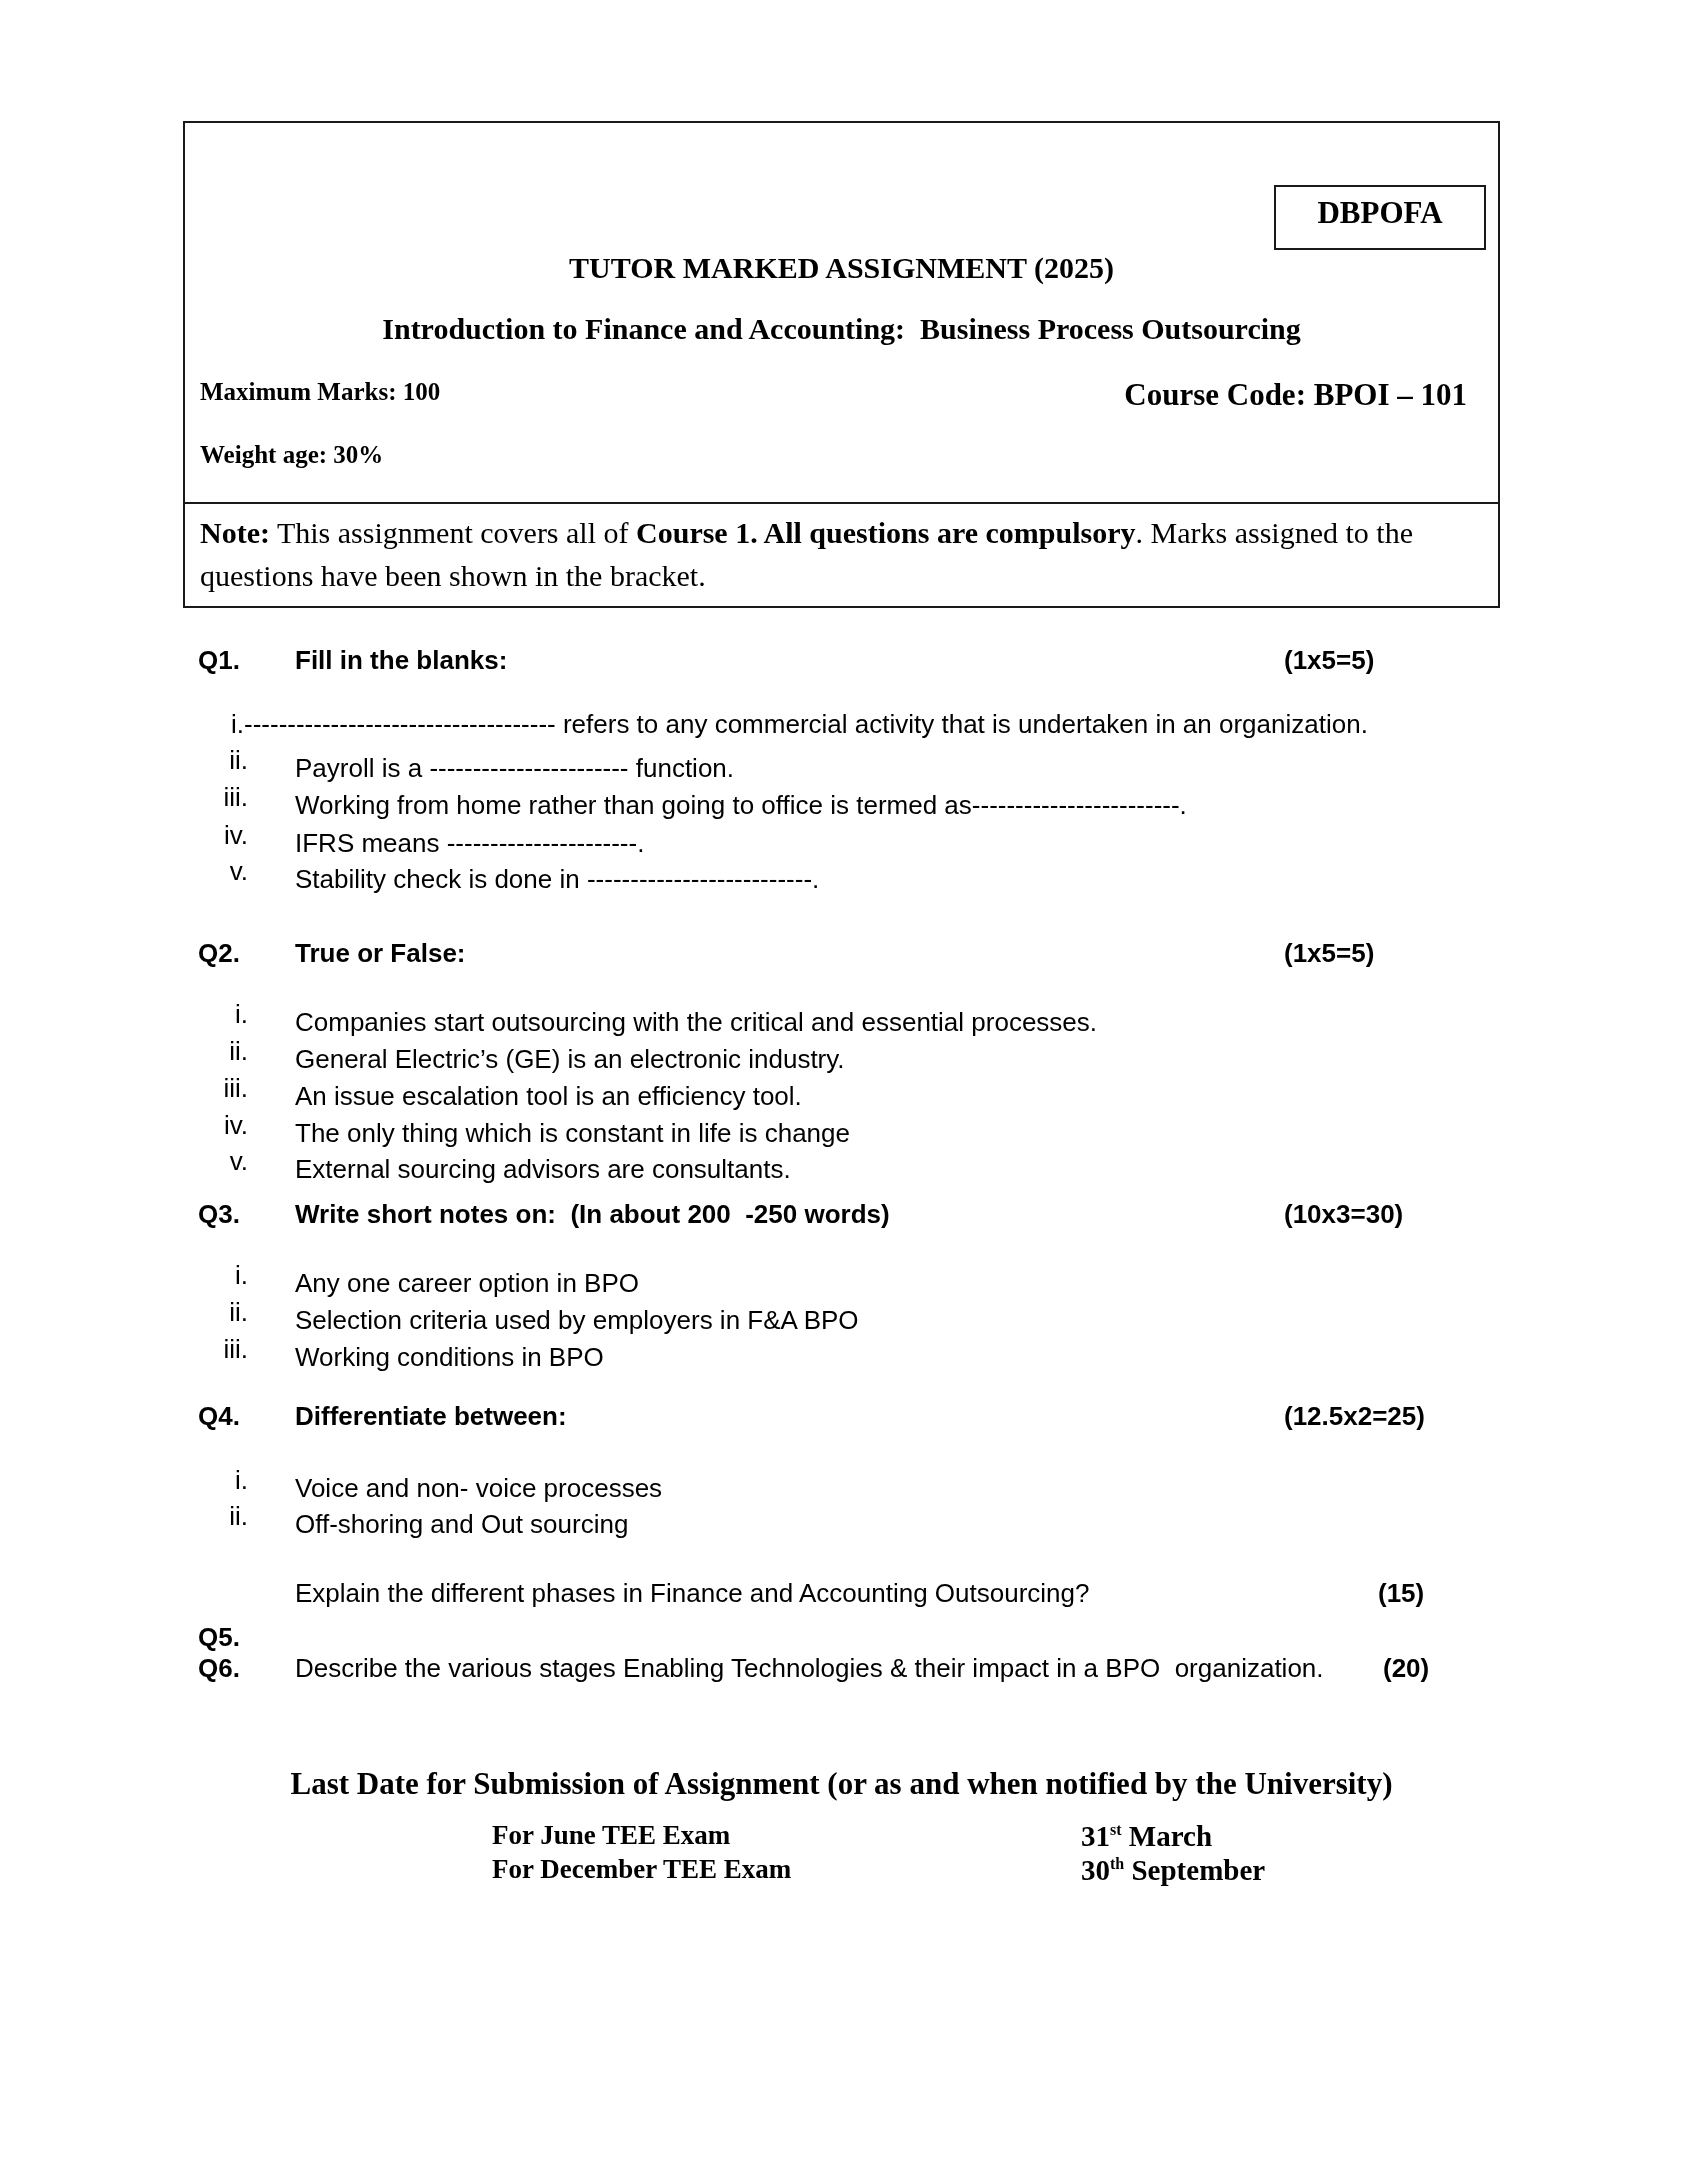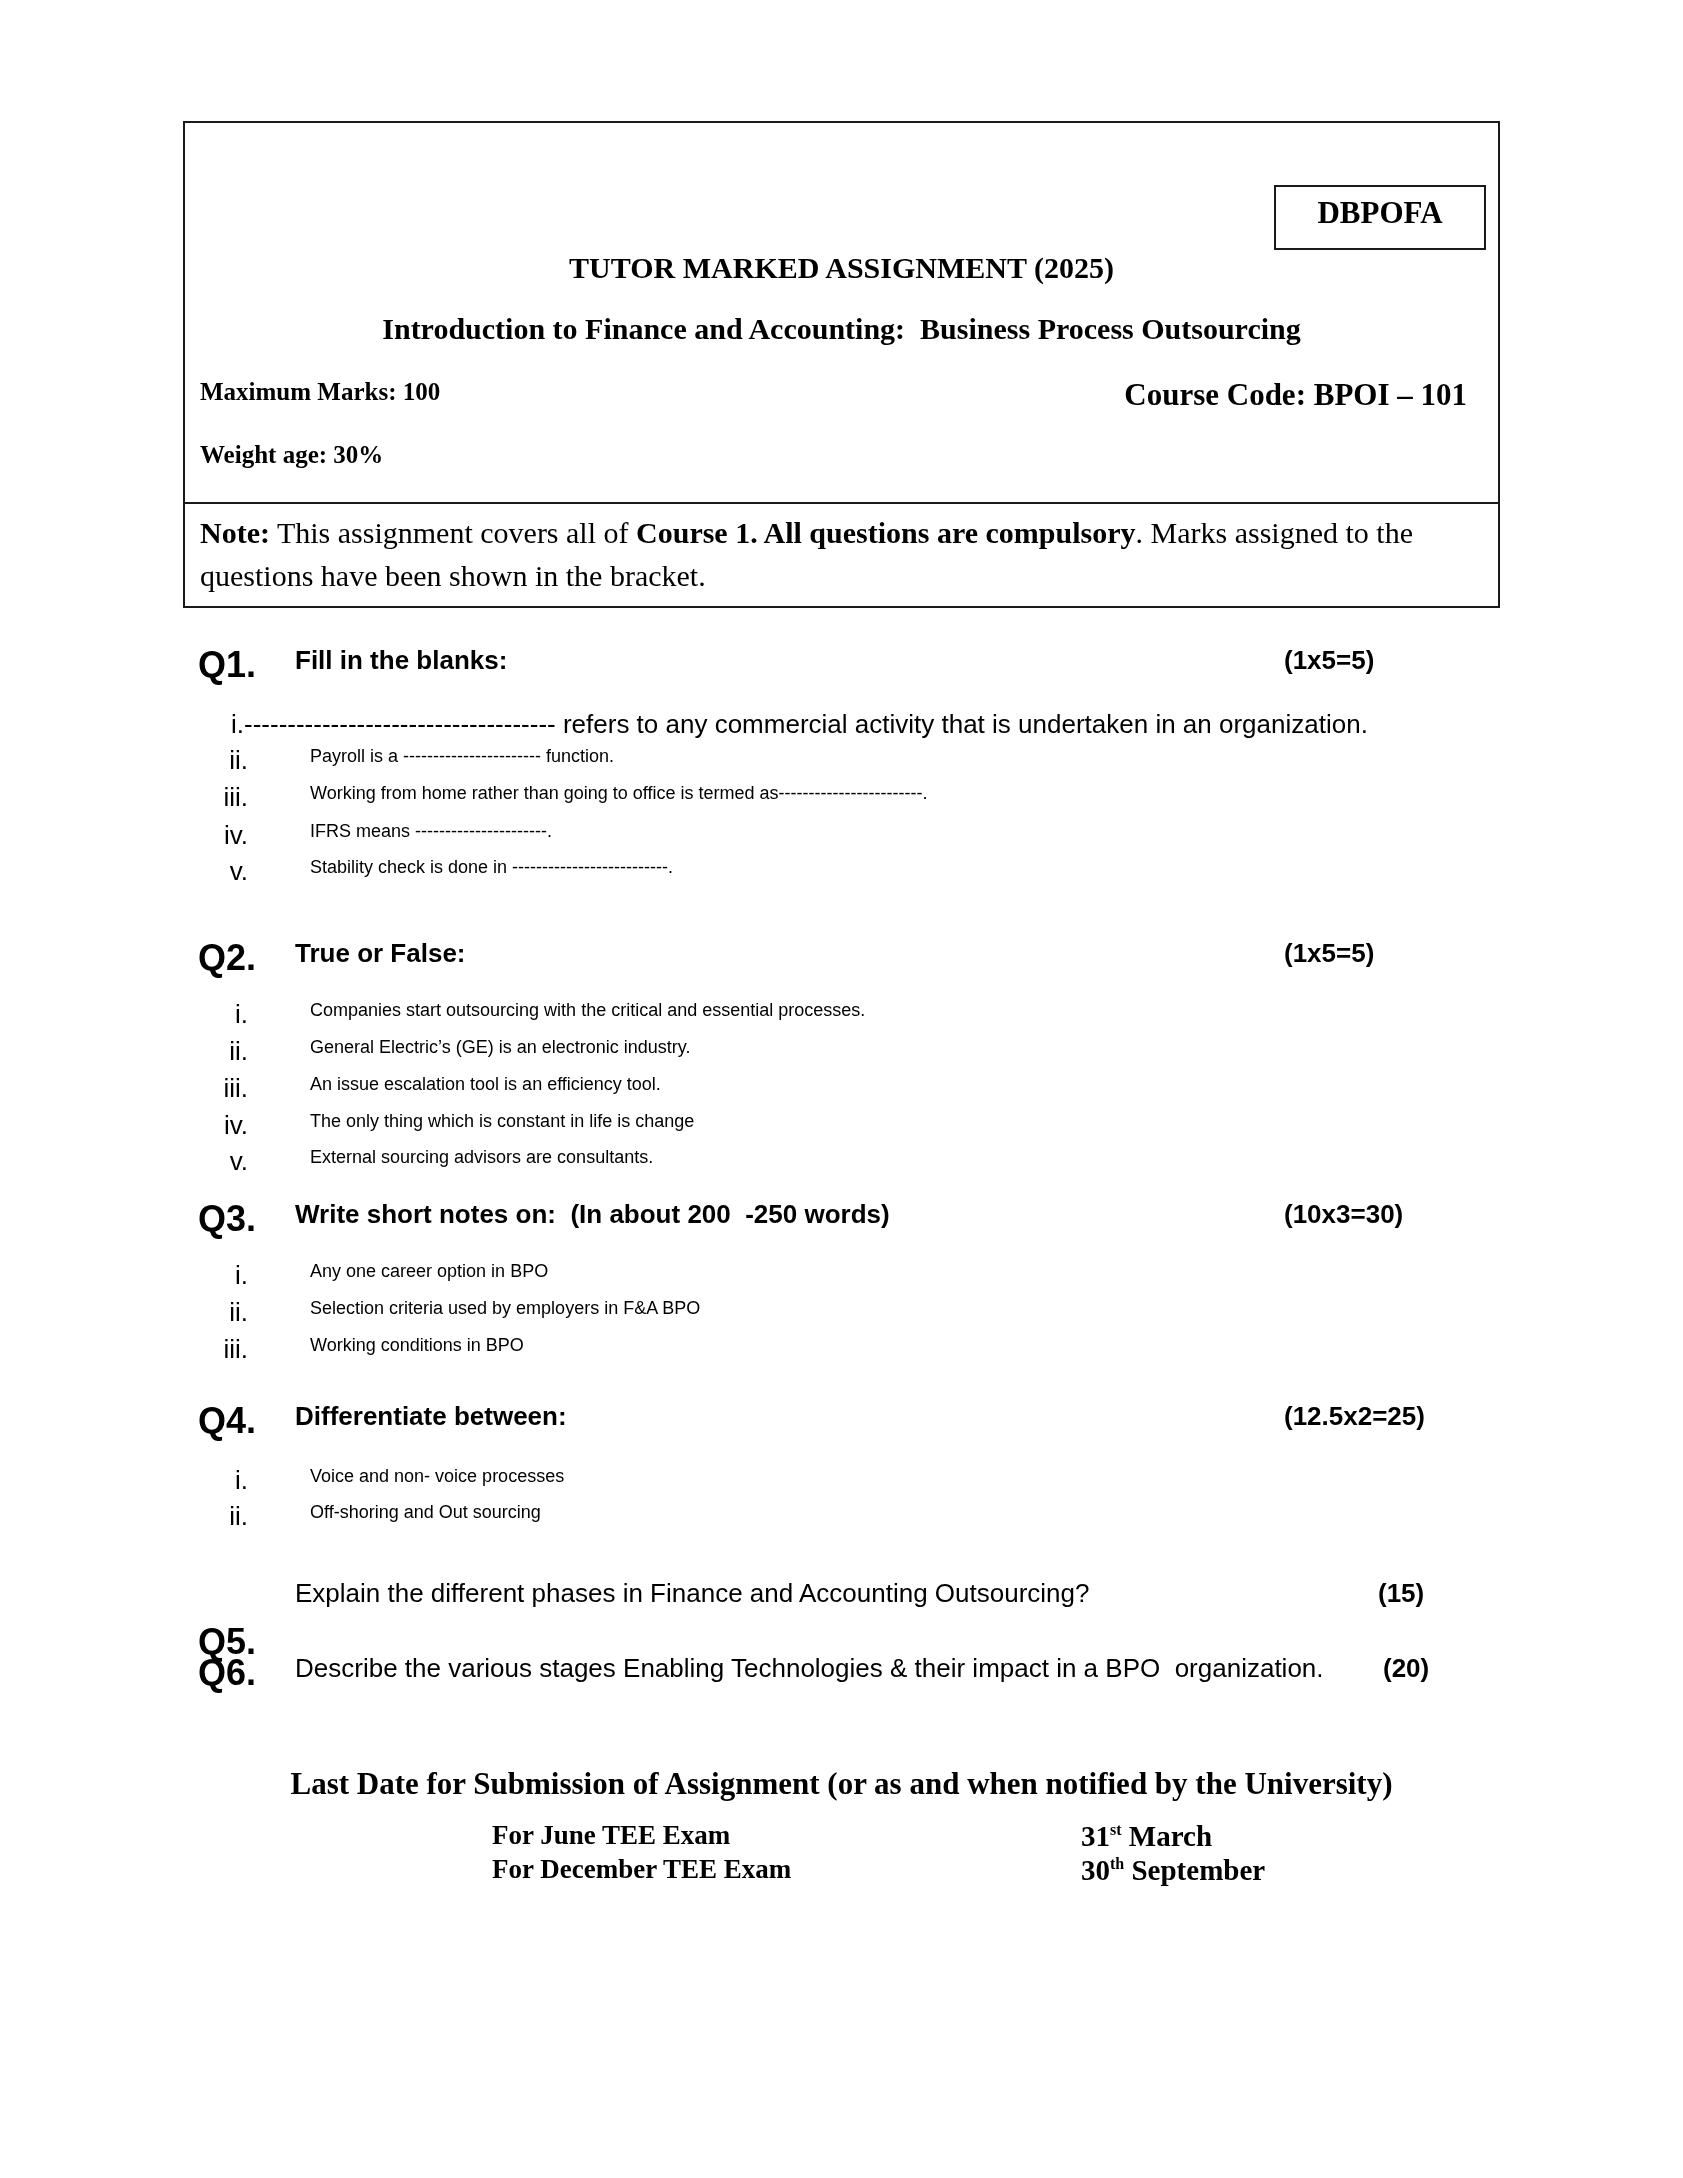--- a/index.html
+++ b/index.html
@@ -14,26 +14,26 @@
   .code-text { position: absolute; left: 0; right: 0; top: 8px; text-align: center; font-weight: bold; font-size: 31px; }
 
   .hdr-title { left: 0; width: 1683px; text-align: center; top: 253px; font-size: 30px; font-weight: bold; }
   .hdr-sub { left: 0; width: 1683px; text-align: center; top: 314px; font-size: 30px; font-weight: bold; }
   .hdr-left { left: 200px; font-size: 25px; font-weight: bold; }
   .hdr-right { right: 216px; font-size: 31px; font-weight: bold; }
 
   .note { position: absolute; left: 200px; top: 503px; width: 1287px; font-size: 30px; line-height: 43px; padding-top: 8px; }
   .note b { font-weight: bold; }
 
-  .qnum { left: 198px; font-size: 36px; font-weight: bold; }
+  .qnum { left: 198px; font-size: 26px; font-weight: bold; }
   .qtext { left: 295px; font-size: 26px; text-align: right; }
   .qhead { font-weight: bold; }
   .marks { left: 1284px; font-size: 26px; font-weight: bold; }
   .roman { width: 248px; left: 0; font-size: 26px; text-align: right; }
-  .item { left: 310px; font-size: 18px; }
+  .item { left: 295px; font-size: 26px; margin-top: 8px; }
 
   .footer-title { left: 0; width: 1683px; text-align: center; top: 1768px; font-size: 31px; font-weight: bold; }
   .footer-left { left: 492px; font-size: 27px; font-weight: bold; }
   .footer-right { left: 1081px; font-size: 29px; font-weight: bold; }
   .footer-right sup { font-size: 16px; vertical-align: 11px; line-height: 0; }
 </style>
 </head>
 <body>
 
 <div class="outer-box"></div>

